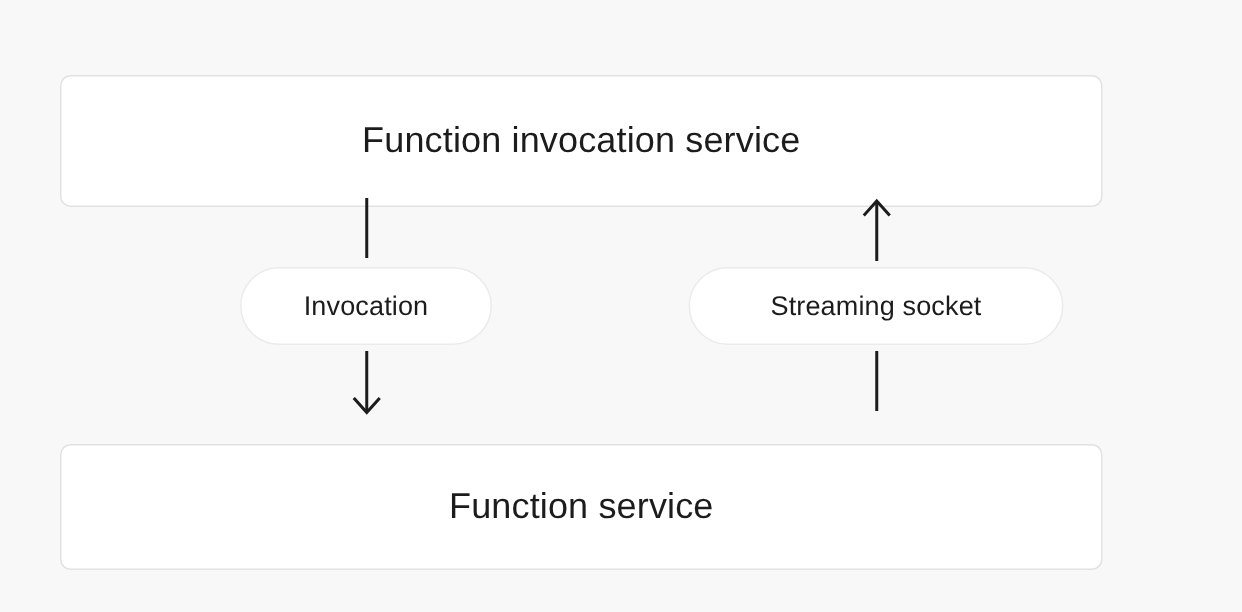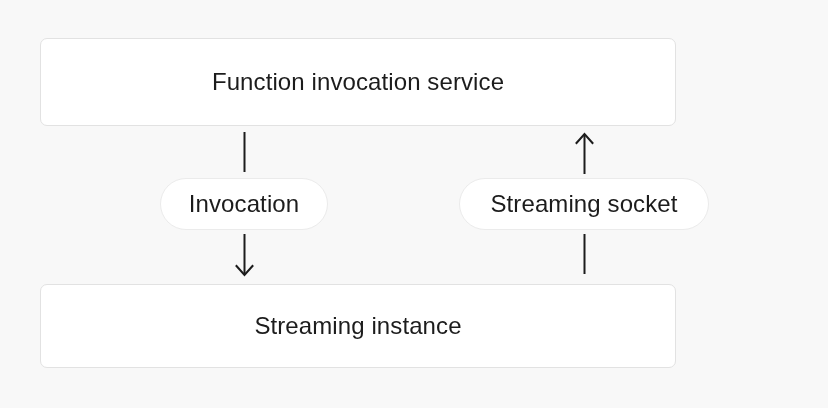--- a/index.html
+++ b/index.html
@@ -18,28 +18,29 @@
     position: relative;
     width: 828px;
     height: 408px;
     background: #f8f8f8;
   }
 
   
   .service-box {
     position: absolute;
     left: 40px;
-    width: 636px;
+    width: 695px;
     background: #ffffff;
     border: 1px solid #e2e2e2;
     border-radius: 7px;
     box-sizing: border-box;
     display: flex;
     align-items: center;
     justify-content: center;
+    margin-top: 12px;
   }
   #box-invocation-service {
     top: 38px;
     height: 88px;
   }
   #box-function-instance {
     top: 284px;
     height: 84px;
   }
   .service-box-label {
@@ -68,21 +69,21 @@
   #pill-invocation {
     left: 160px;
     width: 168px;
   }
   #pill-streaming-socket {
     left: 459px;
     width: 250px;
     align-items: center;
   }
   .pill-label {
-    font-size: 24px;
+    font-size: 18px;
     line-height: 1;
     color: #1c1c1c;
     letter-spacing: 0.1px;
     font-weight: 400;
     white-space: nowrap;
   }
 
   
   .connector {
     position: absolute;
@@ -167,16 +168,16 @@
 
   <div class="pill" id="pill-invocation">
     <span class="pill-label">Invocation</span>
   </div>
 
   <div class="pill" id="pill-streaming-socket">
     <span class="pill-label">Streaming socket</span>
   </div>
 
   <div class="service-box" id="box-function-instance">
-    <span class="service-box-label">Streaming instance</span>
+    <span class="service-box-label">Function service</span>
   </div>
 
 </div>
 
 </body></html>

